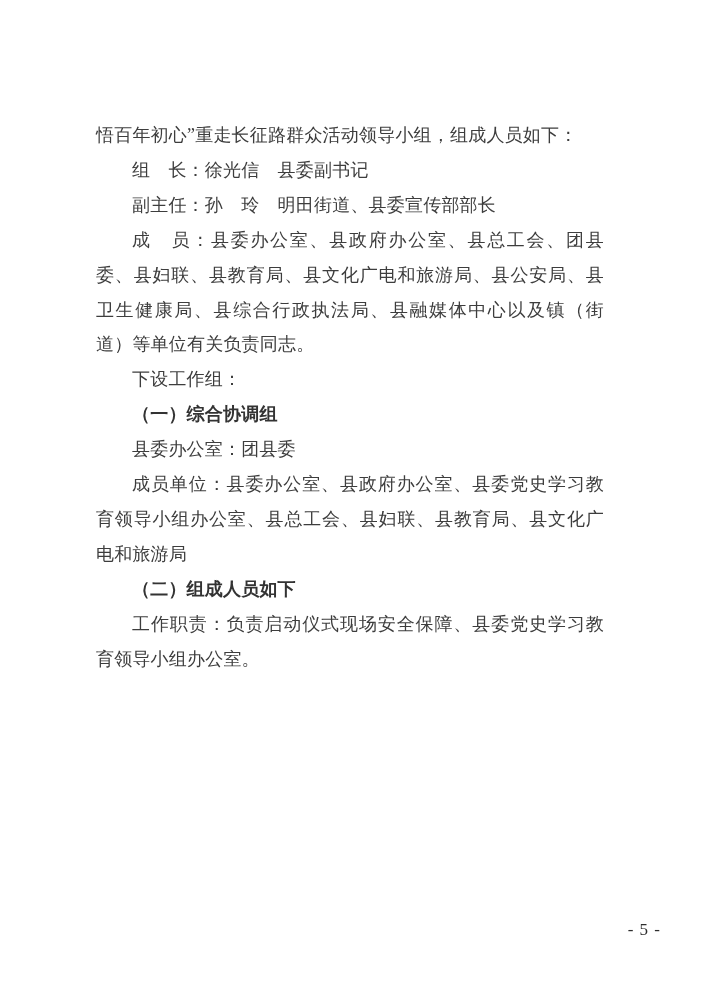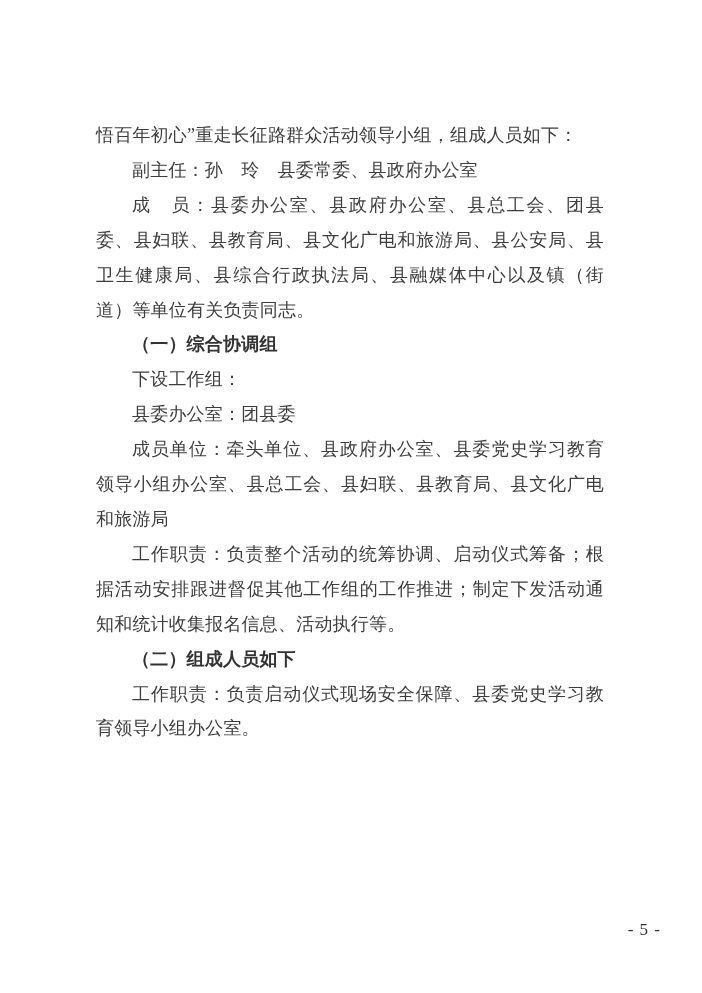--- a/index.html
+++ b/index.html
@@ -46,24 +46,24 @@
     color: #2e2e2e;
     letter-spacing: 1px;
   }
 </style>
 </head>
 <body>
 
 <div class="page">
   <div class="content">
     <p>悟百年初心”重走长征路群众活动领导小组，组成人员如下：</p>
-    <p class="indent">副主任：孙　玲　县委常委、县政府办公室</p>
+    <p class="indent">组　长：徐光信　县委副书记</p>
+    <p class="indent">副主任：孙　玲　明田街道、县委宣传部部长</p>
     <p class="indent">成　员：县委办公室、县政府办公室、县总工会、团县委、县妇联、县教育局、县文化广电和旅游局、县公安局、县卫生健康局、县综合行政执法局、县融媒体中心以及镇（街道）等单位有关负责同志。</p>
+    <p class="indent">下设工作组：</p>
     <p class="indent bold">（一）综合协调组</p>
-    <p class="indent">下设工作组：</p>
     <p class="indent">县委办公室：团县委</p>
-    <p class="indent">成员单位：牵头单位、县政府办公室、县委党史学习教育领导小组办公室、县总工会、县妇联、县教育局、县文化广电和旅游局</p>
-    <p class="indent">工作职责：负责整个活动的统筹协调、启动仪式筹备；根据活动安排跟进督促其他工作组的工作推进；制定下发活动通知和统计收集报名信息、活动执行等。</p>
+    <p class="indent">成员单位：县委办公室、县政府办公室、县委党史学习教育领导小组办公室、县总工会、县妇联、县教育局、县文化广电和旅游局</p>
     <p class="indent bold">（二）组成人员如下</p>
     <p class="indent">工作职责：负责启动仪式现场安全保障、县委党史学习教育领导小组办公室。</p>
   </div>
   <div class="page-number">- 5 -</div>
 </div>
 
 </body></html>

